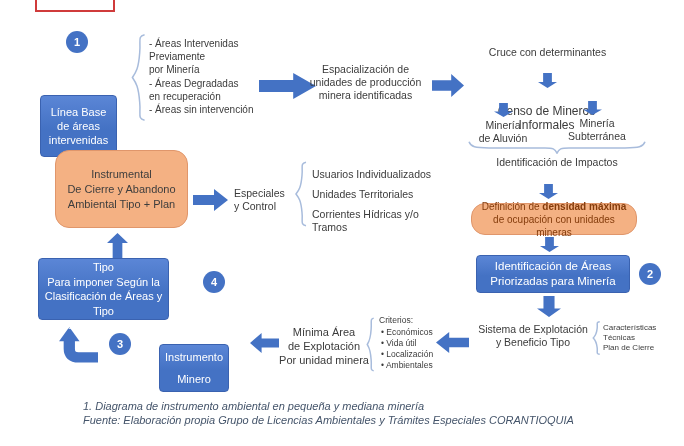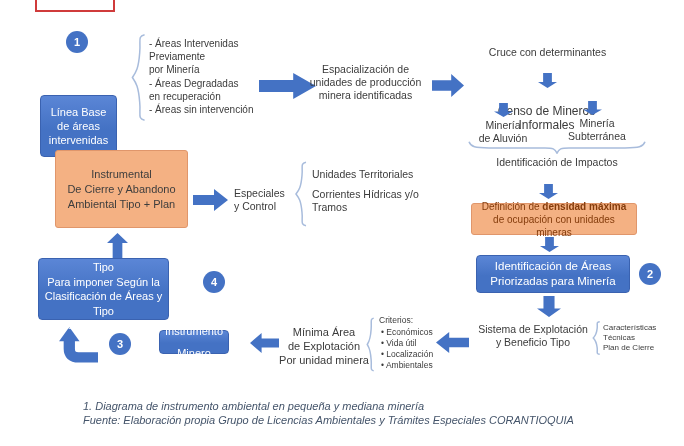--- a/index.html
+++ b/index.html
@@ -9,21 +9,21 @@
   }
   .abs{position:absolute;}
   .bluebox{
     background:linear-gradient(180deg,#5b86d6 0%,#4472c4 55%);
     border:1px solid #3a62b0;border-radius:4px;color:#fff;
     display:flex;flex-direction:column;justify-content:center;
     text-align:center;box-sizing:border-box;
   }
   .orangebox{
     background:var(--orange_fill);border:1px solid var(--orange_border);
-    border-radius:3px;display:flex;flex-direction:column;justify-content:center;
+    border-radius:14px;display:flex;flex-direction:column;justify-content:center;
     text-align:center;box-sizing:border-box;
   }
   .badge{
     width:22px;height:22px;border-radius:50%;background:var(--blue);
     color:#fff;display:flex;align-items:center;justify-content:center;
     font-size:11px;font-weight:bold;
   }
   .lbl{text-align:center;}
   .lblleft{text-align:left;}
   .arrow svg{display:block;width:100%;height:100%;}
@@ -191,21 +191,21 @@
     <div>de Explotación</div>
     <div>Por unidad minera</div>
   </div>
 
   <div class="abs arrow" style="left:250px;top:333px;width:29px;height:20px;">
     <svg viewBox="0 0 60 26" preserveAspectRatio="none">
         <polygon points="60,7 24,7 24,0 0,13 24,26 24,19 60,19" fill="var(--blue)"></polygon>
       </svg>
   </div>
 
-  <div class="abs bluebox" style="left:159px;top:330px;width:70px;height:24px;font-size:11px;line-height:15px;gap:7px;">
+  <div class="abs bluebox" style="left:159px;top:344px;width:70px;height:48px;font-size:11px;line-height:15px;gap:7px;">
     <div>Instrumento</div>
     <div>Minero</div>
   </div>
 
   <div class="abs badge" style="left:109px;top:333px;">3</div>
 
   <div class="abs arrow" style="left:57px;top:326px;width:41px;height:38px;">
     <svg viewBox="0 0 40 40" preserveAspectRatio="none">
       <path d="M40 33 L21 33 Q12 33 12 24 L12 15" fill="none" stroke="var(--blue)" stroke-width="11"></path>
       <polygon points="2,16 22,16 12,1" fill="var(--blue)"></polygon>
@@ -242,20 +242,21 @@
     <div>Especiales</div>
     <div>y Control</div>
   </div>
 
   <div class="abs brace" style="left:294px;top:161px;width:14px;height:66px;">
     <svg viewBox="0 0 14 100" preserveAspectRatio="none">
       <path d="M12 2 C6 4 9 8 8 22 C7 40 5 44 2 50 C5 56 7 60 8 78 C9 92 6 96 12 98" fill="none" stroke="var(--brace)" stroke-width="1.5" vector-effect="non-scaling-stroke"></path>
     </svg>
   </div>
   <div class="abs lblleft" style="left:312px;top:168px;width:140px;font-size:10.5px;line-height:13px;">
+    <div style="margin-bottom:7px;">Usuarios Individualizados</div>
     <div style="margin-bottom:7px;">Unidades Territoriales</div>
     <div>Corrientes Hídricas y/o Tramos</div>
   </div>
 
   <div class="abs caption" style="left:83px;top:399px;width:570px;font-size:11px;line-height:14px;">
     <div>1. Diagrama de instrumento ambiental en pequeña y mediana minería</div>
     <div>Fuente: Elaboración propia Grupo de Licencias Ambientales y Trámites Especiales CORANTIOQUIA</div>
   </div>
 
 </div>

